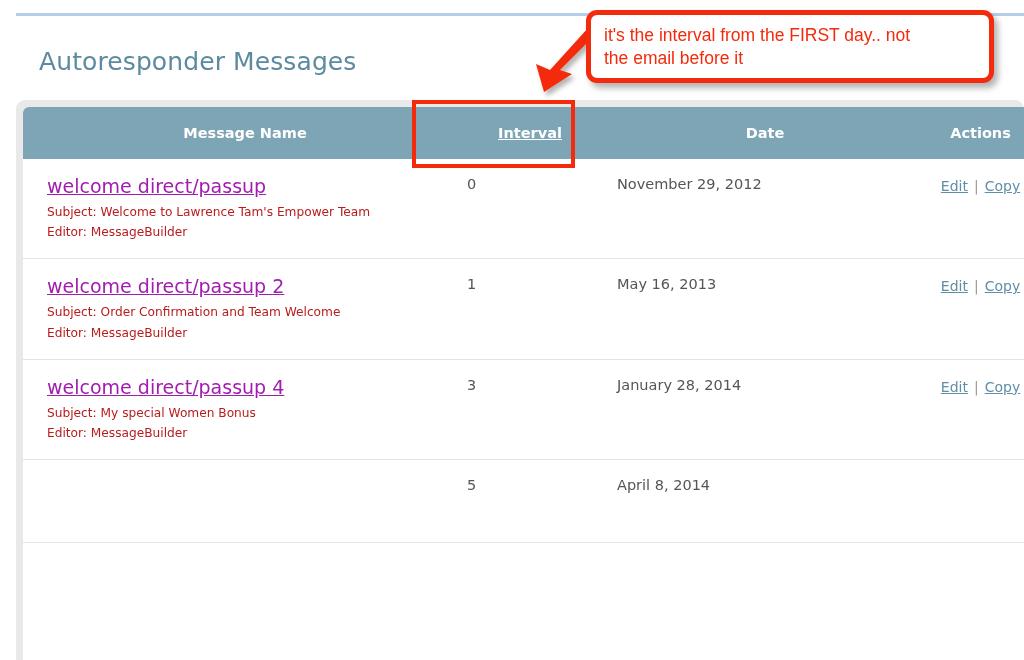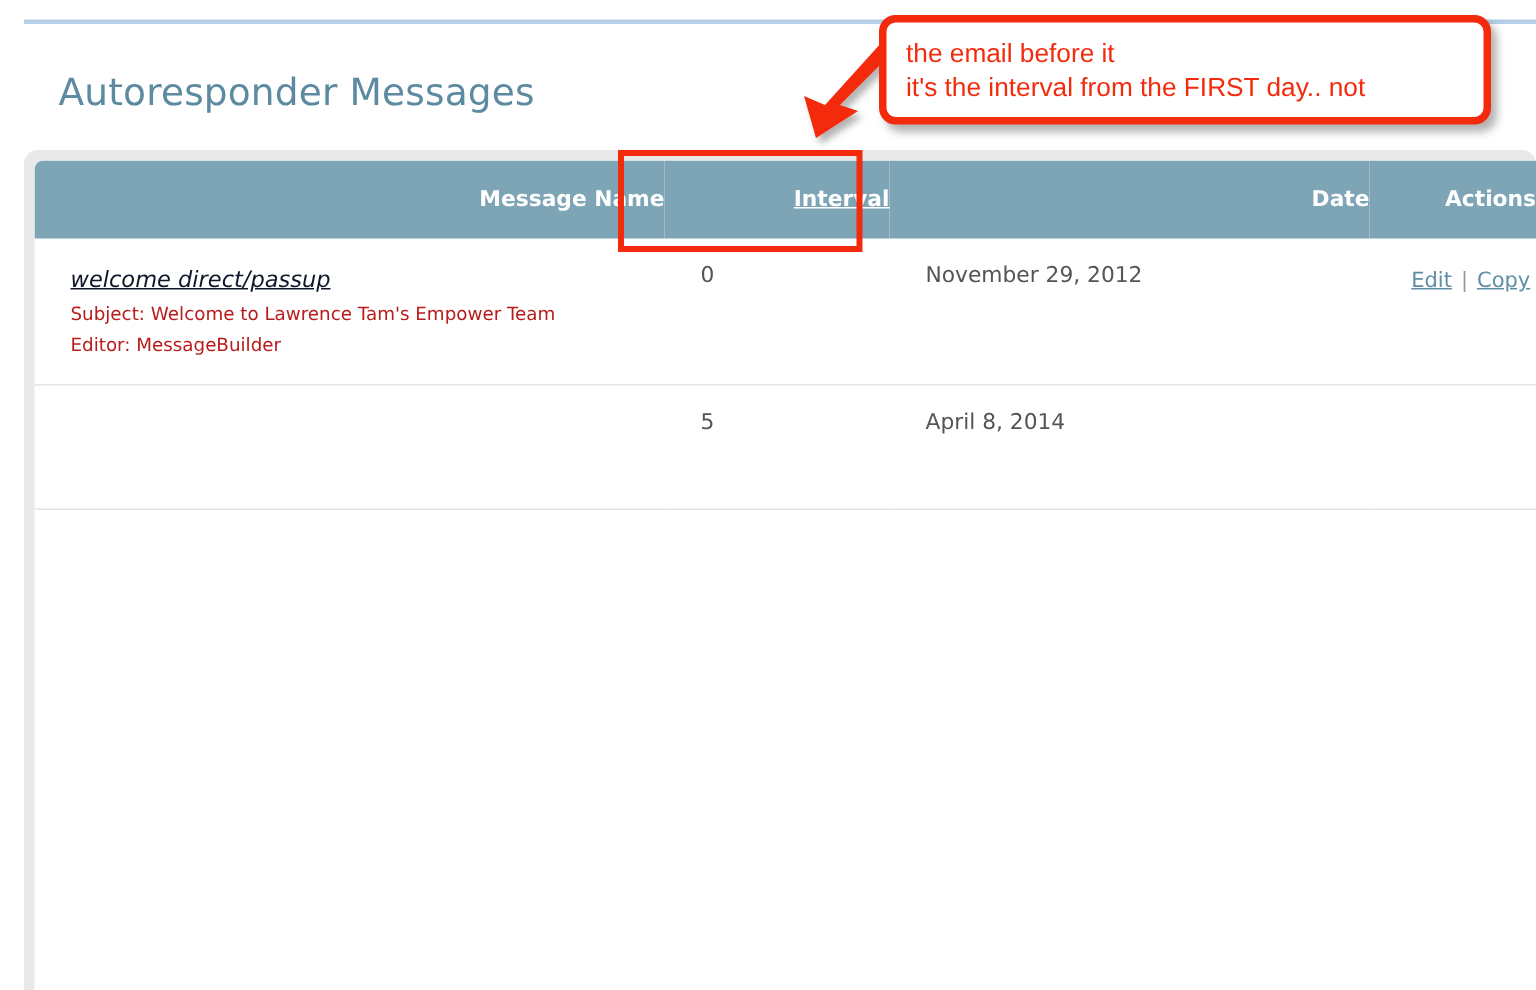--- a/index.html
+++ b/index.html
@@ -63,21 +63,21 @@
     width: 1001px;
     border-collapse: collapse;
     table-layout: fixed;
   }
 
   table.msg-table thead th {
     background: #7da5b5;
     color: #ffffff;
     font-size: 14.5px;
     font-weight: bold;
-    text-align: right;
+    text-align: center;
     height: 52px;
     padding: 0 0 0 24px;
     vertical-align: middle;
     white-space: nowrap;
   }
 
   th.col-name    { width: 420px; }
   th.col-interval{ width: 150px; text-decoration: underline; }
   th.col-date    { width: 320px; margin-top: 22px; }
   th.col-actions { width: 111px; padding-left: 0; text-align: right; padding-right: 1px; }
@@ -89,27 +89,26 @@
     height: 83px;
   }
 
   td.c-interval, td.c-date { font-size: 14.5px; color: #555555; }
   td.c-interval { padding-left: 18px; }
   td.c-date     { padding-left: 14px; }
   td.c-actions  { padding-left: 0; padding-right: 0; text-align: center; white-space: nowrap; }
 
   
   a.msg-link {
-    font-size: 15px;
-    color: #0f172a;
+    font-size: 19px;
+    color: #a21caf;
     text-decoration: underline;
     line-height: 1.15;
     display: inline-block;
     margin-bottom: 3px;
-    font-style: italic;
   }
 
   .msg-sub {
     font-size: 12.2px;
     color: #b91c1c;
     line-height: 1.5;
     white-space: nowrap;
   }
 
   
@@ -187,20 +186,32 @@
         </tr>
       </thead>
       <tbody id="table-body">
           <tr>
             <td class="c-name"><a class="msg-link" href="#">welcome direct/passup</a><br><span class="msg-sub">Subject: Welcome to Lawrence Tam's Empower Team</span><br><span class="msg-sub">Editor: MessageBuilder</span></td>
             <td class="c-interval">0</td>
             <td class="c-date">November 29, 2012</td>
             <td class="c-actions"><span class="act-wrap"><a href="#">Edit</a><span class="act-sep">|</span><a href="#">Copy</a></span></td>
           </tr>
           <tr>
+            <td class="c-name"><a class="msg-link" href="#">welcome direct/passup 2</a><br><span class="msg-sub">Subject: Order Confirmation and Team Welcome</span><br><span class="msg-sub">Editor: MessageBuilder</span></td>
+            <td class="c-interval">1</td>
+            <td class="c-date">May 16, 2013</td>
+            <td class="c-actions"><span class="act-wrap"><a href="#">Edit</a><span class="act-sep">|</span><a href="#">Copy</a></span></td>
+          </tr>
+          <tr>
+            <td class="c-name"><a class="msg-link" href="#">welcome direct/passup 4</a><br><span class="msg-sub">Subject: My special Women Bonus</span><br><span class="msg-sub">Editor: MessageBuilder</span></td>
+            <td class="c-interval">3</td>
+            <td class="c-date">January 28, 2014</td>
+            <td class="c-actions"><span class="act-wrap"><a href="#">Edit</a><span class="act-sep">|</span><a href="#">Copy</a></span></td>
+          </tr>
+          <tr>
             <td class="c-name"><br><br></td>
             <td class="c-interval">5</td>
             <td class="c-date">April 8, 2014</td>
             <td class="c-actions"></td>
           </tr>
         </tbody>
     </table>
   </div>
 </div>
 
@@ -211,15 +222,15 @@
     <filter id="arrshadow" x="-35%" y="-35%" width="180%" height="180%">
       <feDropShadow dx="3" dy="4" stdDeviation="2.5" flood-color="#000000" flood-opacity="0.30"></feDropShadow>
     </filter>
   </defs>
   <g filter="url(#arrshadow)">
     <polygon points="100,12 62,50 74,54 46,72 38,44 52,50 90,8" fill="#f42a0c"></polygon>
   </g>
 </svg>
 
 <div class="anno-callout">
+  <div class="anno-text">it's the interval from the FIRST day.. not</div>
   <div class="anno-text">the email before it</div>
-  <div class="anno-text">it's the interval from the FIRST day.. not</div>
 </div>
 
 </body></html>

